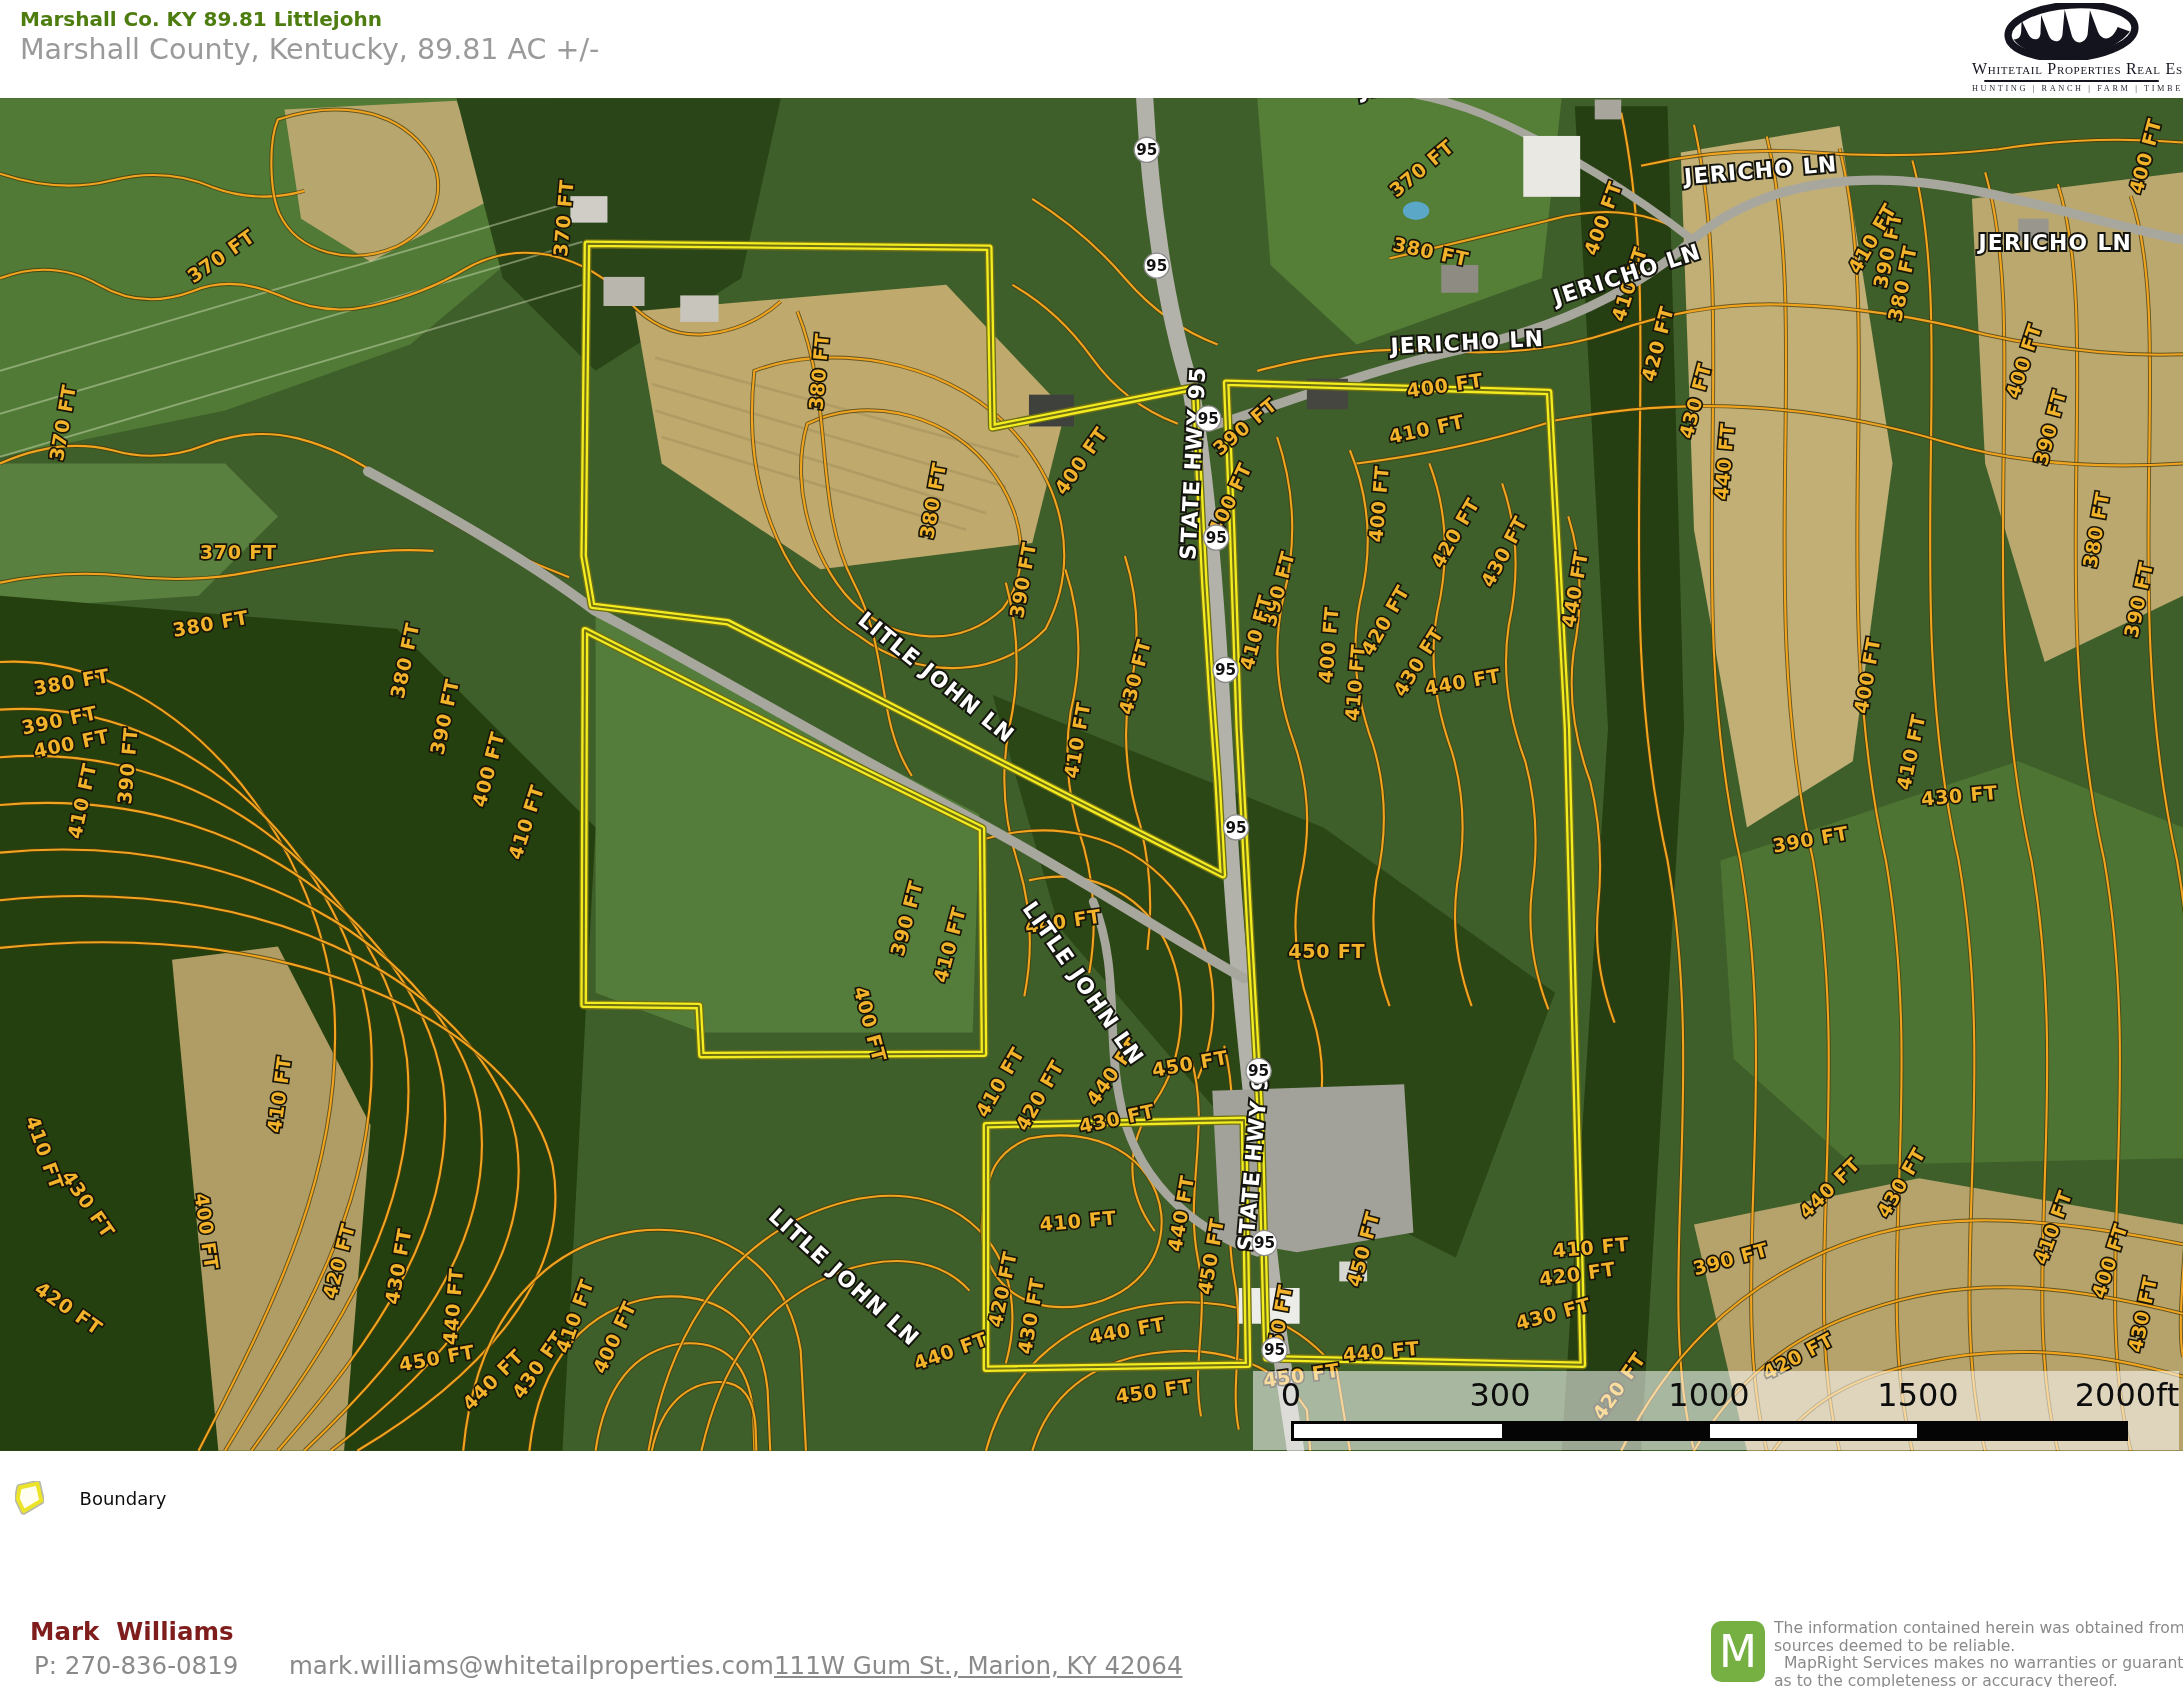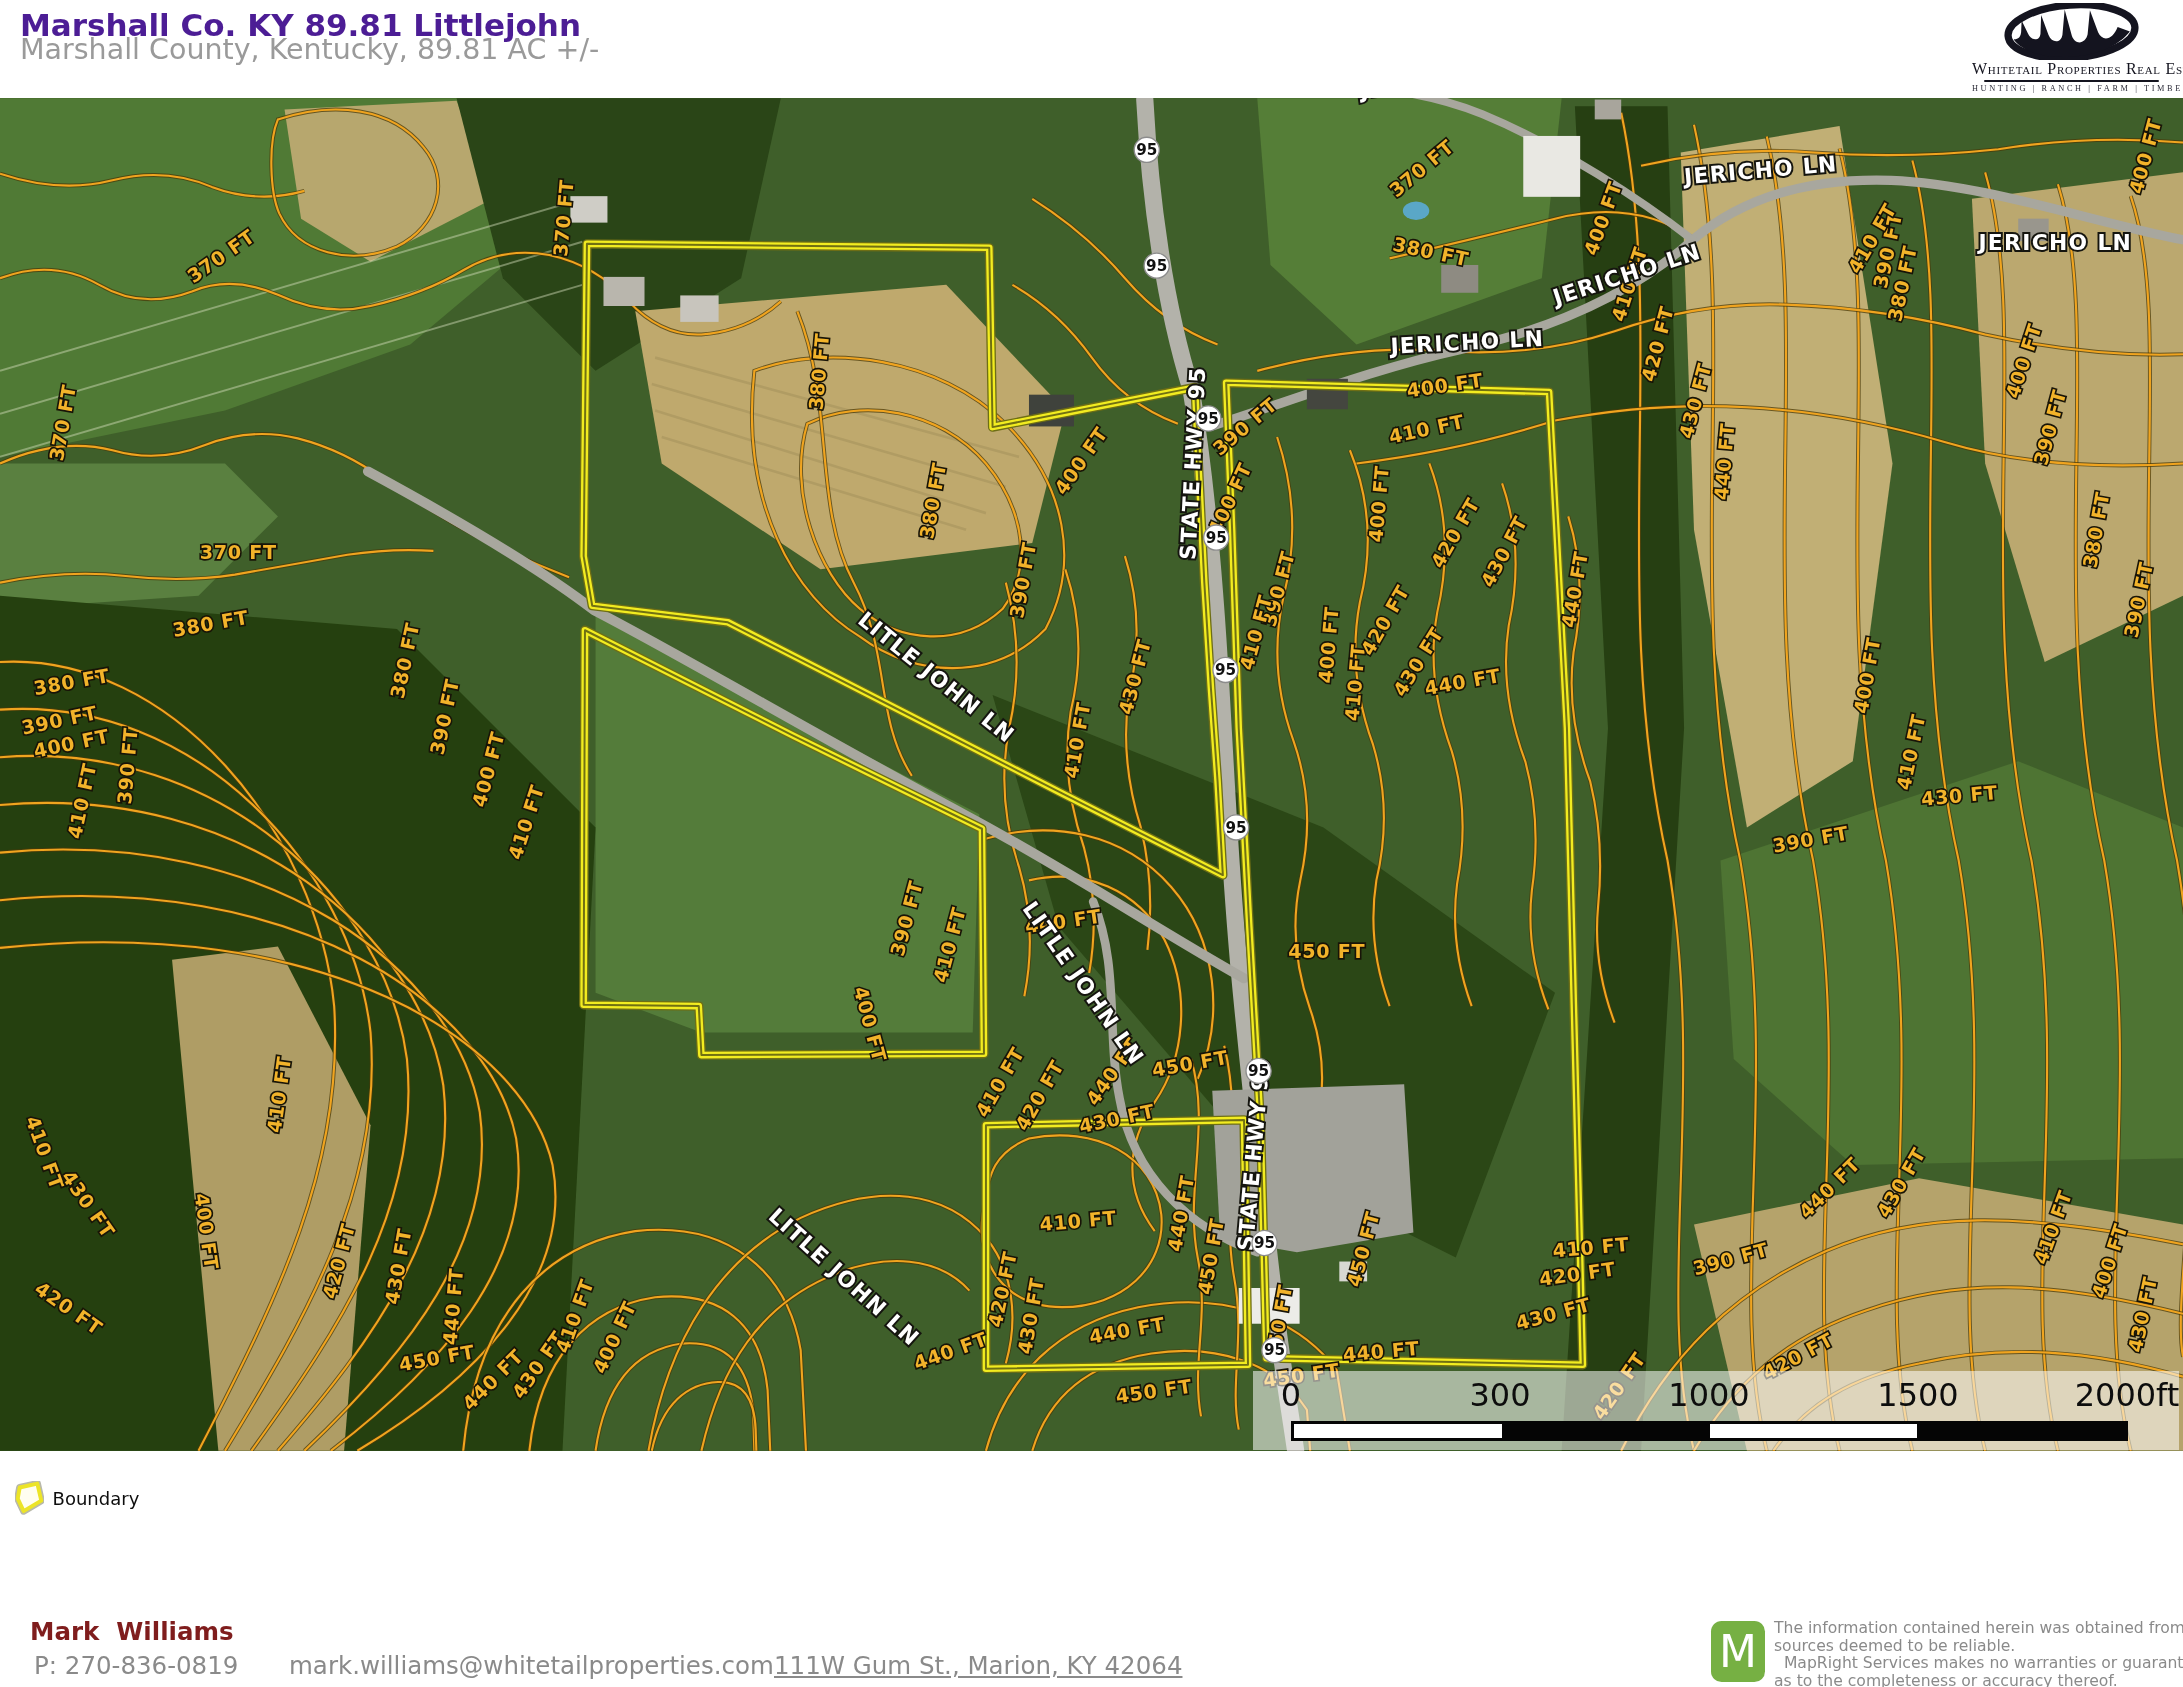--- a/index.html
+++ b/index.html
@@ -1,19 +1,19 @@
 <!DOCTYPE html>
 <html style="font-size:10.6px"><head>
 <meta charset="utf-8">
 <style>
   html,body{margin:0;padding:0;background:#ffffff;}
   body{width:2183px;height:1688px;position:relative;font-family:"DejaVu Sans","Liberation Sans",sans-serif;overflow:hidden;}
 
   
-  .hdr-title{position:absolute;left:20px;top:6.6px;font-size:31px;font-weight:bold;color:#4c1d95;letter-spacing:0px;}
+  .hdr-title{position:absolute;left:20px;top:6.6px;font-size:20px;font-weight:bold;color:#4d7c0f;letter-spacing:0px;}
   .hdr-sub{position:absolute;left:20px;top:33px;font-size:28.5px;font-weight:normal;color:#9a9a9a;}
 
   
   .brand{position:absolute;left:1972px;top:2.6px;width:199px;text-align:center;color:#16161f;}
   .brand-art{display:block;margin:0 auto;}
   .brand-name{font-family:"Liberation Serif","DejaVu Serif",serif;font-variant:small-caps;font-size:16px;letter-spacing:0.7px;white-space:nowrap;color:#14141f;}
   .brand-rule{height:2px;background:#14141f;margin:2.6px 12px 2px 12px;border-radius:1.3px;}
   .brand-tag{font-family:"Liberation Serif","DejaVu Serif",serif;font-size:8.3px;letter-spacing:2.6px;color:#2b2b38;white-space:nowrap;}
 
   
@@ -23,21 +23,21 @@
   text.roadlab{font-family:"DejaVu Sans","Liberation Sans",sans-serif;font-size:33px;font-weight:bold;fill:#ffffff;stroke:#15150f;stroke-width:6px;paint-order:stroke;letter-spacing:2px;}
   text.shieldtxt{font-family:"DejaVu Sans","Liberation Sans",sans-serif;font-size:23px;font-weight:bold;fill:#111;text-anchor:middle;}
 
   
   .scalepanel{position:absolute;left:1253px;top:1371px;width:926px;height:79px;background:rgba(255,255,255,0.55);}
   .scaletick{position:absolute;top:5.3px;transform:translateX(-50%);font-size:32px;color:#0d0d0d;font-family:"DejaVu Sans","Liberation Sans",sans-serif;}
   .scalebar{position:absolute;left:38px;top:50px;width:837px;height:20px;border:3.3px solid #050505;box-sizing:border-box;display:flex;}
   .scaleseg{flex:1 1 0;height:100%;}
 
   
-  .legend{position:absolute;left:14.6px;top:1481px;display:flex;align-items:center;gap:9px;}
+  .legend{position:absolute;left:14.6px;top:1481px;display:flex;align-items:center;gap:36px;}
   .legend-label{font-size:18px;color:#0e0e0e;font-family:"DejaVu Sans","Liberation Sans",sans-serif;}
 
   
   .foot-name{position:absolute;left:30px;top:1617px;font-size:24.5px;font-weight:bold;color:#7f1d1d;white-space:pre;}
   .foot-line{position:absolute;top:1651px;font-size:24.5px;color:#8a8a8a;white-space:nowrap;}
   .foot-phone{left:34px;}
   .foot-email{left:289px;}
   .foot-addr{left:774px;text-decoration:underline;}
 
   

